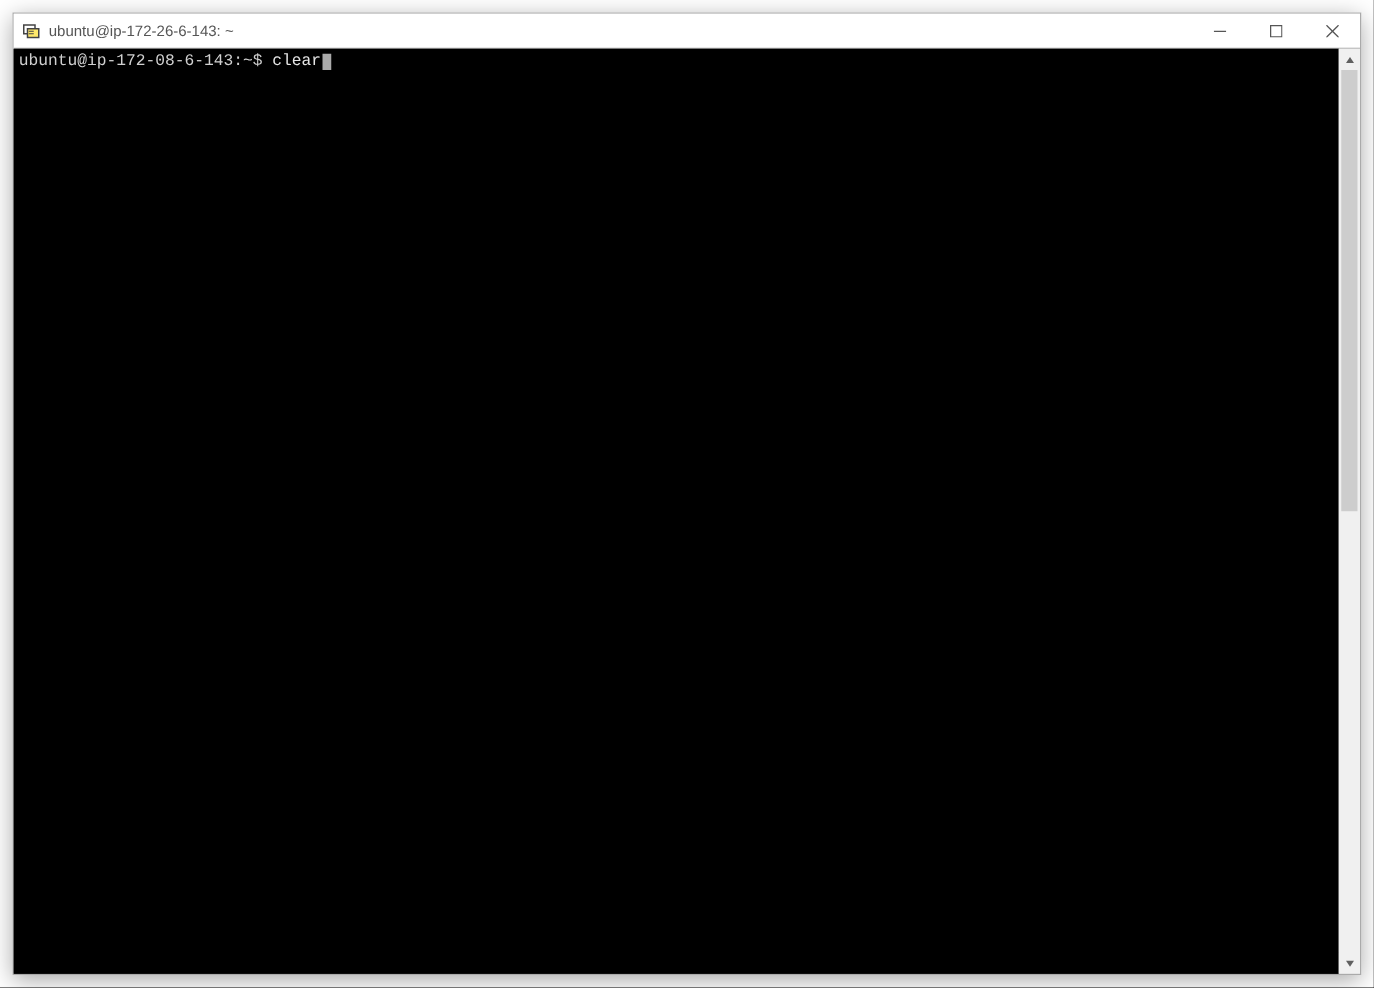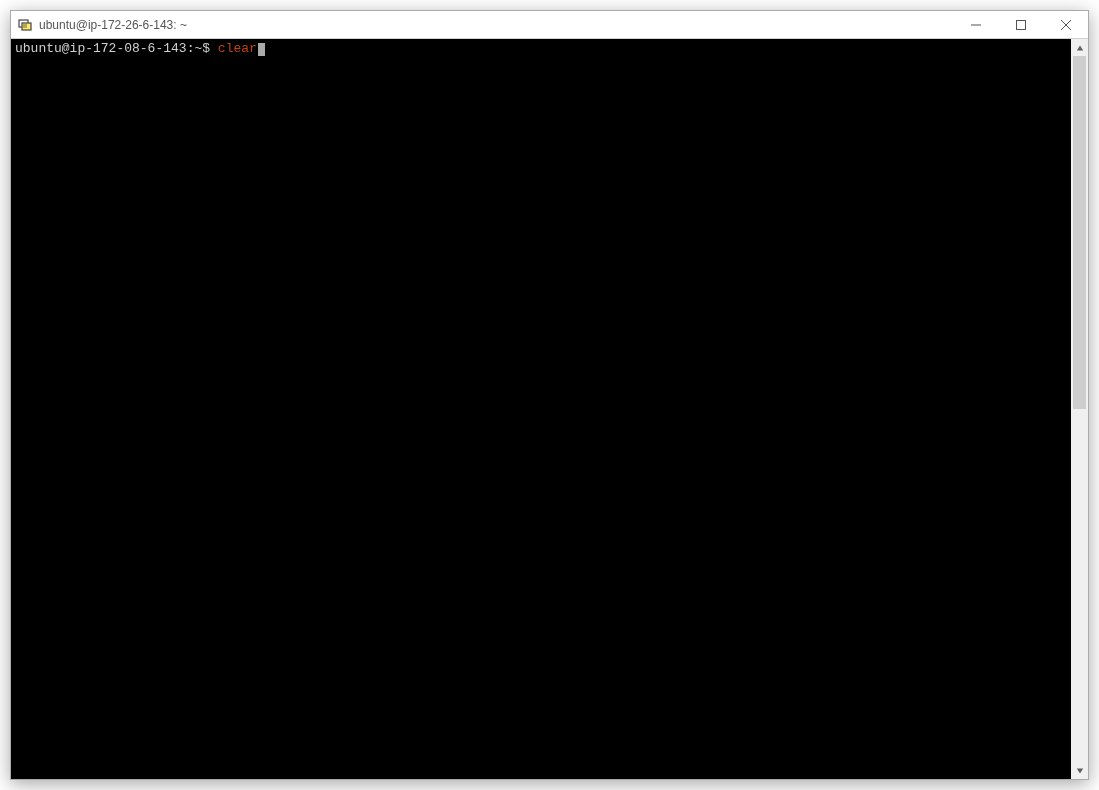--- a/index.html
+++ b/index.html
@@ -86,21 +86,21 @@
       padding: 2px 4px;
       overflow: hidden;
     }
     .prompt-line {
       white-space: pre;
     }
     .prompt {
       color: #d0d0d0;
     }
     .command {
-      color: #c2410c;
+      color: #e5e5e5;
     }
     .cursor-block {
       display: inline-block;
       width: 7px;
       height: 13px;
       background: #aaaaaa;
       vertical-align: text-bottom;
       margin-left: 1px;
     }
     .scrollbar {

